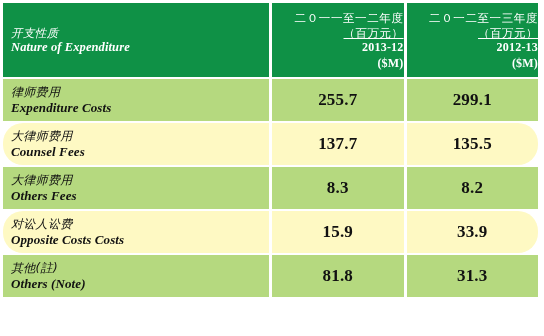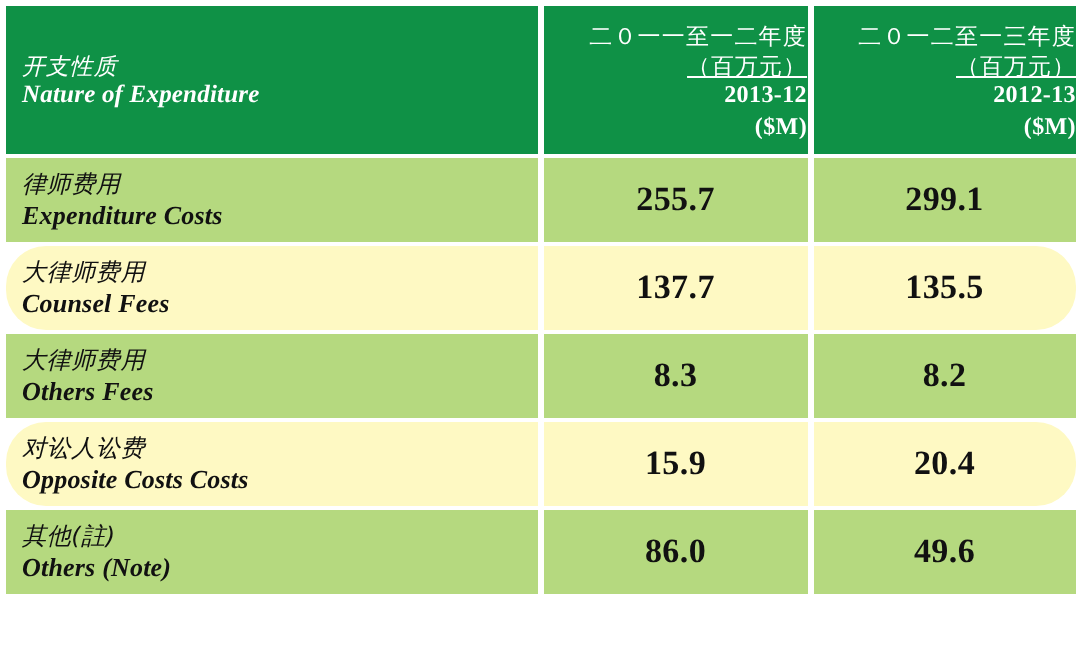--- a/index.html
+++ b/index.html
@@ -241,33 +241,33 @@
     <div class="cell-nature">
       <span class="nm-cn">对讼人讼费</span>
       <span class="nm-en">Opposite Costs Costs</span>
     </div>
     <div class="divider"></div>
     <div class="cell-num">
       <span class="val">15.9</span>
     </div>
     <div class="divider"></div>
     <div class="cell-num">
-      <span class="val">20.4</span>
+      <span class="val">33.9</span>
     </div>
   </div>
 
   <div class="row data-row row-light">
     <div class="cell-nature">
       <span class="nm-cn">其他(註)</span>
       <span class="nm-en">Others (Note)</span>
     </div>
     <div class="divider"></div>
     <div class="cell-num">
-      <span class="val">86.0</span>
-    </div>
-    <div class="divider"></div>
-    <div class="cell-num">
-      <span class="val">49.6</span>
+      <span class="val">81.8</span>
+    </div>
+    <div class="divider"></div>
+    <div class="cell-num">
+      <span class="val">31.3</span>
     </div>
   </div>
 
 
 </div>
 
 </body></html>

